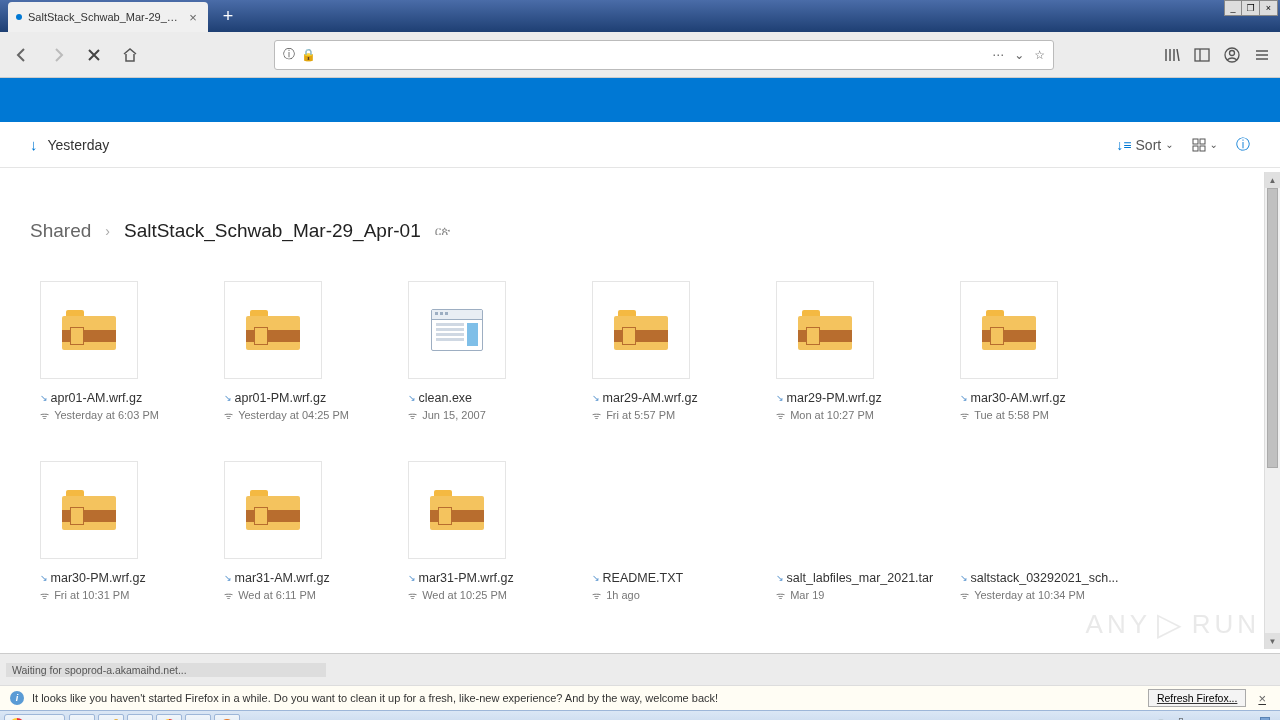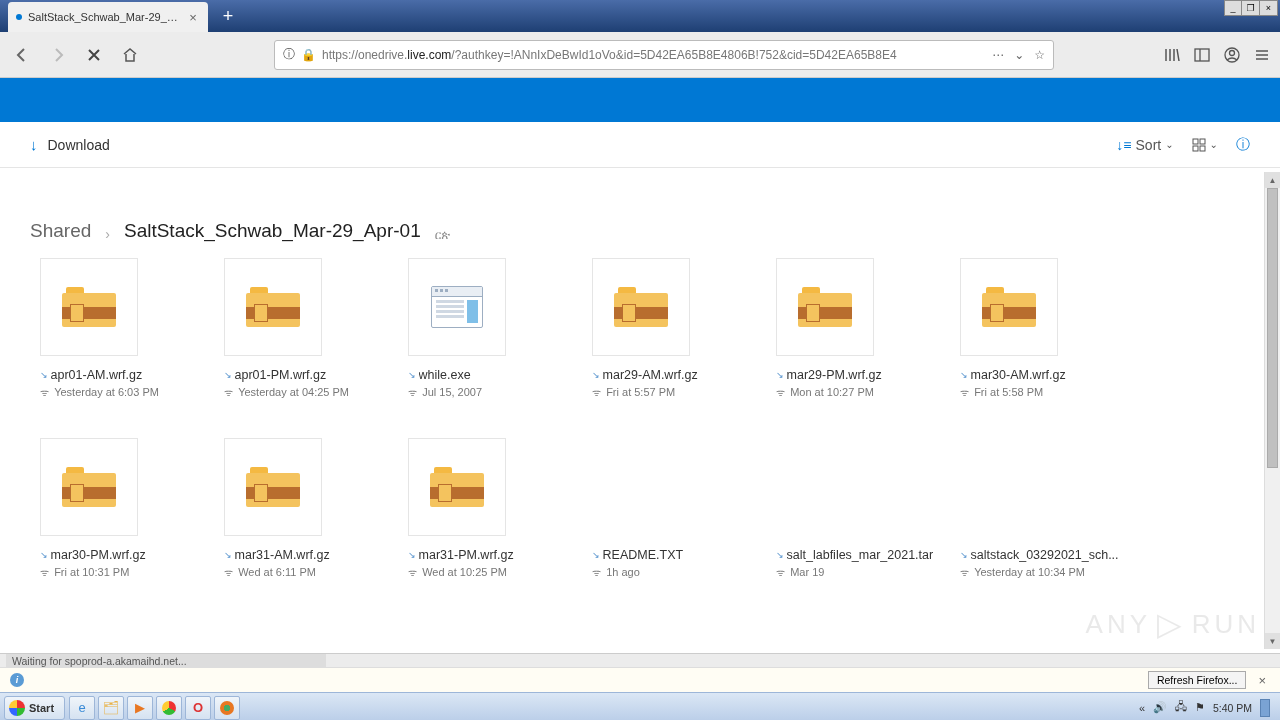--- a/index.html
+++ b/index.html
@@ -34,21 +34,21 @@
 
 .actionbar { height: 46px; background: #fff; border-bottom: 1px solid #e5e5e5; display: flex; align-items: center; padding: 0 30px; }
 .download-btn { display: flex; align-items: center; gap: 10px; color: #333; font-size: 14px; cursor: pointer; }
 .download-btn .dl-icon { color: #0078d4; font-size: 15px; }
 .actionbar-right { margin-left: auto; display: flex; align-items: center; gap: 18px; color: #555; font-size: 14px; }
 .ab-item { display: flex; align-items: center; gap: 4px; cursor: pointer; }
 
 
 .content-wrapper { position: relative; height: 485px; }
 .content { padding: 22px 30px; height: 100%; overflow: hidden; }
-.breadcrumb { display: flex; align-items: flex-end; gap: 14px; font-size: 19px; color: #333; margin-bottom: 16px; margin-top: 30px; }
+.breadcrumb { display: flex; align-items: center; gap: 14px; font-size: 19px; color: #333; margin-bottom: 39px; margin-top: 30px; }
 .breadcrumb .root { color: #666; cursor: pointer; }
 .breadcrumb .sep { color: #aaa; font-size: 14px; }
 .breadcrumb .current { font-weight: 400; color: #222; }
 .breadcrumb .share-icon { font-size: 12px; color: #888; }
 
 .grid { display: flex; flex-wrap: wrap; gap: 0; }
 .file-tile { width: 184px; height: 180px; display: flex; flex-direction: column; align-items: flex-start; padding: 0 10px; }
 .thumb-wrap { width: 98px; height: 98px; background: #fff; border: 1px solid #e5e5e5; display: flex; align-items: center; justify-content: center; align-self: flex-start; margin-left: 0; margin-bottom: 12px; }
 .thumb-archive { width: 54px; height: 40px; position: relative; }
 .thumb-archive::before { content: ""; position: absolute; top: 0; left: 4px; width: 18px; height: 7px; background: #f4b942; border-radius: 2px 2px 0 0; }
@@ -68,27 +68,27 @@
 .file-name-row .arrow { color: #5693ce; font-size: 9px; }
 .file-name { overflow: hidden; white-space: nowrap; text-overflow: ellipsis; max-width: 150px; }
 .file-meta { display: flex; align-items: center; gap: 5px; font-size: 11px; color: #777; margin-top: 3px; }
 .file-meta .shared { font-size: 10px; }
 
 .scrollbar { position: absolute; right: 0; top: 4px; bottom: 4px; width: 16px; background: #f0f0f0; border-left: 1px solid #ddd; }
 .scrollbar .sb-btn { height: 16px; background: #e0e0e0; display: flex; align-items: center; justify-content: center; font-size: 8px; color: #666; cursor: pointer; }
 .scrollbar .sb-thumb { position: absolute; top: 16px; left: 2px; right: 2px; height: 280px; background: #c0c0c0; border: 1px solid #aaa; cursor: pointer; }
 
 
-.statusbar { height: 14px; background: #ececec; font-size: 10.5px; color: #555; padding: 2px 6px; display: flex; align-items: center; border-top: 1px solid #ccc; }
+.statusbar { height: 32px; background: #ececec; font-size: 10.5px; color: #555; padding: 2px 6px; display: flex; align-items: center; border-top: 1px solid #ccc; }
 .statusbar .inner { background: #ddd; padding: 1px 6px; width: 320px; }
 
 
 .ff-bar { height: 25px; background: #fffdf4; border-top: 1px solid #ddd; display: flex; align-items: center; padding: 0 10px; font-size: 11px; color: #333; gap: 8px; }
 .ff-bar .info-icon { width: 14px; height: 14px; border-radius: 50%; background: #5a9bd5; color: #fff; font-size: 9px; display: flex; align-items: center; justify-content: center; font-style: italic; font-weight: bold; }
-.ff-bar .ff-right { margin-left: auto; display: flex; align-items: center; gap: 8px; }
+.ff-bar .ff-right { margin-left: auto; display: flex; align-items: center; gap: 8px; text-decoration: underline; }
 .ff-bar button { font-size: 10.5px; padding: 2px 8px; background: #f4f4f4; border: 1px solid #aaa; cursor: pointer; }
 .ff-bar .close { font-size: 13px; color: #666; cursor: pointer; padding: 0 4px; }
 
 
 .taskbar { height: 30px; background: linear-gradient(to bottom, #dbe7f5, #b9cde8); display: flex; align-items: center; padding: 0 4px; border-top: 1px solid #9db6d8; font-size: 11px; }
 .start-btn { height: 24px; padding: 0 10px 0 4px; background: linear-gradient(to bottom, #f0f5fa, #d5e2f1); border: 1px solid #9db6d8; border-radius: 3px; display: flex; align-items: center; gap: 4px; font-weight: bold; color: #333; cursor: pointer; }
 .start-orb { width: 16px; height: 16px; border-radius: 50%; background: conic-gradient(#e33 0 25%, #3b3 25% 50%, #36f 50% 75%, #fc3 75% 100%); }
 .task-icons { display: flex; gap: 3px; margin-left: 4px; }
 .task-icon { width: 26px; height: 24px; background: linear-gradient(to bottom, #f0f5fa, #d5e2f1); border: 1px solid #9db6d8; border-radius: 2px; display: flex; align-items: center; justify-content: center; font-size: 13px; cursor: pointer; }
 .tray { margin-left: auto; display: flex; align-items: center; gap: 8px; padding-right: 6px; color: #333; font-size: 10px; }
@@ -135,23 +135,20 @@
     </span>
   <span class="nav-btn">
       <svg width="18" height="18" viewBox="0 0 18 18">
         <path d="M3 8 L9 3 L15 8 M5 8 V15 H13 V8" stroke="#555" stroke-width="1.5" fill="none"></path>
       </svg>
     </span>
 
   <div class="urlbar">
     <span>ⓘ</span>
     <span class="lock">🔒</span>
-    <span class="url-text">
-      <span>https://onedrive.</span><span class="host">live.com</span><span>/?authkey=!ANnIxDeBwId1oVo&amp;id=5D42EA65B8E4806B!752&amp;cid=5D42EA65B8E4</span>
-    </span>
     <div class="urlbar-icons">
       <span>⋯</span>
       <span>⌄</span>
       <span>☆</span>
     </div>
   </div>
 
   <div class="toolbar-right">
     <span>
         <svg width="16" height="16" viewBox="0 0 16 16">
@@ -177,21 +174,21 @@
         </svg>
       </span>
   </div>
 </div>
 
 <div class="appbar"></div>
 
 <div class="actionbar">
   <div class="download-btn">
     <span class="dl-icon">↓</span>
-    <span>Download</span>
+    <span>Yesterday</span>
   </div>
   <div class="actionbar-right">
     <div class="ab-item">
       <span style="color:#0078d4;">↓≡</span>
       <span>Sort</span>
       <span style="font-size:10px;">⌄</span>
     </div>
     <div class="ab-item">
       <span>
           <svg width="14" height="14" viewBox="0 0 14 14">
@@ -264,25 +261,25 @@
                   <span></span>
                   <span></span>
                   <span></span>
                 </div>
                 <div class="p2"></div>
               </div>
             </div>
           </div>
           <div class="file-name-row">
             <span class="arrow">↘</span>
-            <span class="file-name">while.exe</span>
-          </div>
-          <div class="file-meta">
-            <span class="shared">ᯤ</span>
-            <span>Jul 15, 2007</span>
+            <span class="file-name">clean.exe</span>
+          </div>
+          <div class="file-meta">
+            <span class="shared">ᯤ</span>
+            <span>Jun 15, 2007</span>
           </div>
         </div>
         <div class="file-tile">
           <div class="thumb-wrap">
             <div class="thumb-archive">
               <div class="band"></div>
               <div class="clip"></div>
             </div>
           </div>
           <div class="file-name-row">
@@ -316,21 +313,21 @@
               <div class="band"></div>
               <div class="clip"></div>
             </div>
           </div>
           <div class="file-name-row">
             <span class="arrow">↘</span>
             <span class="file-name">mar30-AM.wrf.gz</span>
           </div>
           <div class="file-meta">
             <span class="shared">ᯤ</span>
-            <span>Fri at 5:58 PM</span>
+            <span>Tue at 5:58 PM</span>
           </div>
         </div>
         <div class="file-tile">
           <div class="thumb-wrap">
             <div class="thumb-archive">
               <div class="band"></div>
               <div class="clip"></div>
             </div>
           </div>
           <div class="file-name-row">
@@ -420,20 +417,21 @@
     <div class="sb-btn" style="position:absolute;bottom:0;left:0;right:0;">▼</div>
   </div>
 </div>
 
 <div class="statusbar">
   <div class="inner">Waiting for spoprod-a.akamaihd.net...</div>
 </div>
 
 <div class="ff-bar">
   <span class="info-icon">i</span>
+  <span>It looks like you haven't started Firefox in a while. Do you want to clean it up for a fresh, like-new experience? And by the way, welcome back!</span>
   <div class="ff-right">
     <button>Refresh Firefox...</button>
     <span class="close">×</span>
   </div>
 </div>
 
 <div class="taskbar">
   <div class="start-btn">
     <span class="start-orb"></span>
     <span>Start</span>

